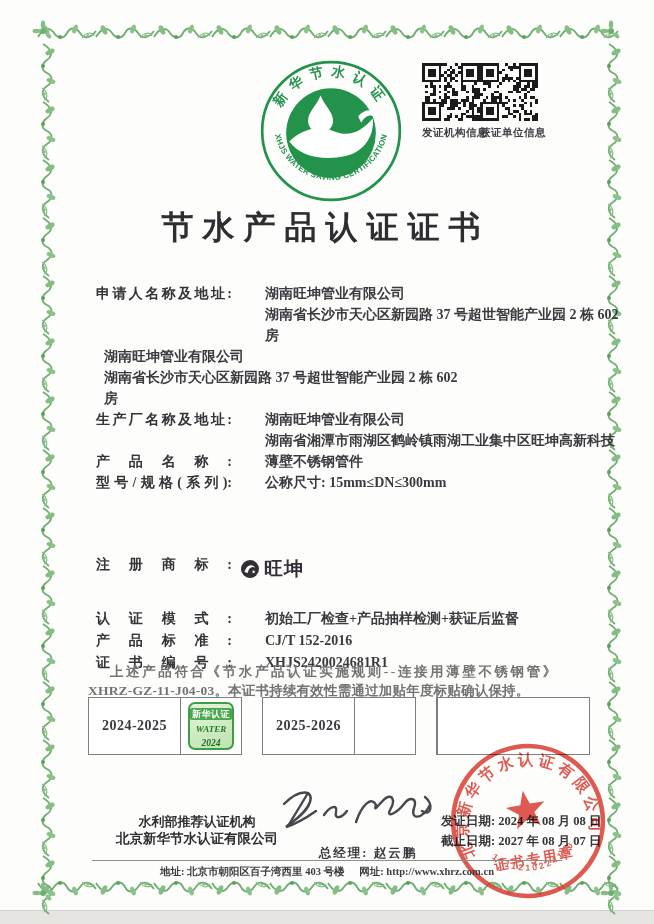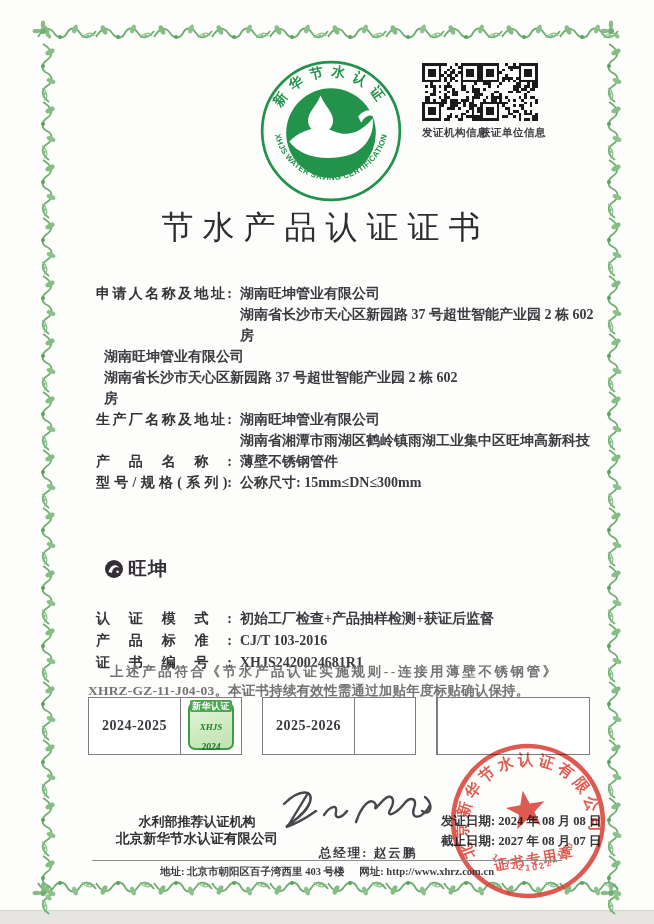--- a/index.html
+++ b/index.html
@@ -11,25 +11,25 @@
 
   
   .logo-wrap{position:absolute;left:258px;top:58px;width:146px;height:146px;}
   .qr-area{position:absolute;left:422px;top:63px;display:flex;}
   .qr-fig{width:58px;text-align:center;}
   .qr-fig svg{width:58px;height:58px;display:block;}
   .qr-label{margin-top:5px;font-size:10.5px;font-weight:700;letter-spacing:.5px;color:#3c3c42;white-space:nowrap;}
 
   .title{position:absolute;left:0;right:12px;top:206px;text-align:center;
          font-family:"Liberation Sans","DejaVu Sans",sans-serif;
-         font-size:32px;font-weight:400;letter-spacing:9px;color:#2d2d32;padding-left:9px;}
+         font-size:32px;font-weight:700;letter-spacing:9px;color:#2d2d32;padding-left:9px;}
 
   
   .fields{position:absolute;left:96px;top:283px;width:494px;font-size:14px;line-height:21px;font-weight:600;}
-  .frow{display:flex;align-items:flex-start;}
+  .frow{display:flex;align-items:flex-start;gap:25px;}
   .lbl{width:136px;flex:none;font-weight:700;text-align:justify;text-align-last:justify;color:#333338;}
   .val{flex:1;padding-left:8px;}
   .val div{white-space:nowrap;}
 
   .tm-row{position:absolute;left:96px;top:556px;width:494px;display:flex;font-size:14px;font-weight:600;}
   .tm-val{display:flex;align-items:center;gap:4px;padding-left:8px;}
   .tm-brand{font-family:Liberation Mono, monospace;font-weight:700;font-size:19px;
             letter-spacing:1px;color:#332e38;}
 
   .cert-rows{position:absolute;left:96px;top:608px;width:494px;font-size:14px;line-height:22px;font-weight:600;}
@@ -38,21 +38,21 @@
   .statement .s1{padding-left:22px;letter-spacing:2.6px;white-space:nowrap;}
   .statement .s2{letter-spacing:.2px;white-space:nowrap;}
 
   
   .year-row{position:absolute;left:88px;top:697px;width:502px;display:flex;justify-content:space-between;}
   .ybox{width:152px;height:56px;border:1px solid #7e7e7e;display:flex;background:#fff;}
   .ycell{flex:1;display:flex;align-items:center;justify-content:center;font-size:14px;font-weight:600;letter-spacing:.5px;}
   .scell{width:60px;border-left:1px solid #7e7e7e;display:flex;align-items:center;justify-content:center;}
   .sticker{width:46px;height:48px;border:2px solid #3f9e44;border-radius:7px;
            background:linear-gradient(160deg,#e4f4da,#bfe3ae);box-sizing:border-box;
-           display:flex;flex-direction:column;align-items:center;justify-content:center;gap:10px;}
+           display:flex;flex-direction:column;align-items:center;justify-content:flex-end;gap:4px;}
   .stk1{font-size:9px;font-weight:700;color:#fff;background:#4aa64f;border-radius:2px;padding:0 2px;line-height:12px;letter-spacing:.5px;}
   .stk2{font-size:9px;font-weight:700;font-style:italic;color:#1e7d2c;line-height:10px;}
   .stk3{font-size:9.5px;font-weight:700;font-style:italic;color:#1b6b28;line-height:10px;}
 
   
   .org-block{position:absolute;left:90px;top:813px;width:214px;text-align:center;color:#2e2e33;font-weight:700;}
   .org1{font-size:13px;line-height:17px;}
   .org2{font-size:13.5px;line-height:18px;}
   .signature{position:absolute;left:272px;top:780px;width:168px;height:68px;}
   .manager{position:absolute;left:290px;top:845px;width:156px;text-align:center;font-size:12.5px;letter-spacing:2px;font-weight:600;}
@@ -439,41 +439,42 @@
       </div>
       <div class="frow">
         <div class="lbl">型号/规格(系列):</div>
         <div class="val">
           <div>公称尺寸: 15mm≤DN≤300mm</div>
         </div>
       </div>
     </div>
 
     <div class="tm-row">
+      <div class="lbl">注册商标:</div>
       <div class="tm-val">
         <svg width="20" height="20" viewBox="0 0 20 20">
           <circle cx="10" cy="10" r="9" fill="#332e36"></circle>
           <path d="M4.5,13 C7,4.5 13.5,5 15.2,9 C12,6.8 8.8,8.8 7.8,14 Z" fill="#fff"></path>
           <circle cx="13.6" cy="12.8" r="1.3" fill="#fff"></circle>
         </svg>
         <span class="tm-brand">旺坤</span>
       </div>
     </div>
 
     <div class="cert-rows">
       <div class="frow">
         <div class="lbl">认证模式:</div>
         <div class="val">
           <div>初始工厂检查+产品抽样检测+获证后监督</div>
         </div>
       </div>
       <div class="frow">
         <div class="lbl">产品标准:</div>
         <div class="val">
-          <div>CJ/T 103-2016</div>
+          <div>CJ/T 152-2016</div>
         </div>
       </div>
       <div class="frow">
         <div class="lbl">证书编号:</div>
         <div class="val">
           <div>XHJS2420024681R1</div>
         </div>
       </div>
     </div>
 
@@ -481,21 +482,21 @@
       <div class="s1">上述产品符合《节水产品认证实施规则--连接用薄壁不锈钢管》</div>
       <div class="s2">XHRZ-GZ-11-J04-03。本证书持续有效性需通过加贴年度标贴确认保持。</div>
     </div>
 
     <div class="year-row">
       <div class="ybox">
         <div class="ycell">2024-2025</div>
         <div class="scell">
           <div class="sticker">
             <div class="stk1">新华认证</div>
-            <div class="stk2">XHJS</div>
+            <div class="stk2">WATER</div>
             <div class="stk3">2024</div>
           </div>
         </div>
       </div>
       <div class="ybox">
         <div class="ycell">2025-2026</div>
         <div class="scell"></div>
       </div>
       <div class="ybox">
         <div class="scell"></div>

